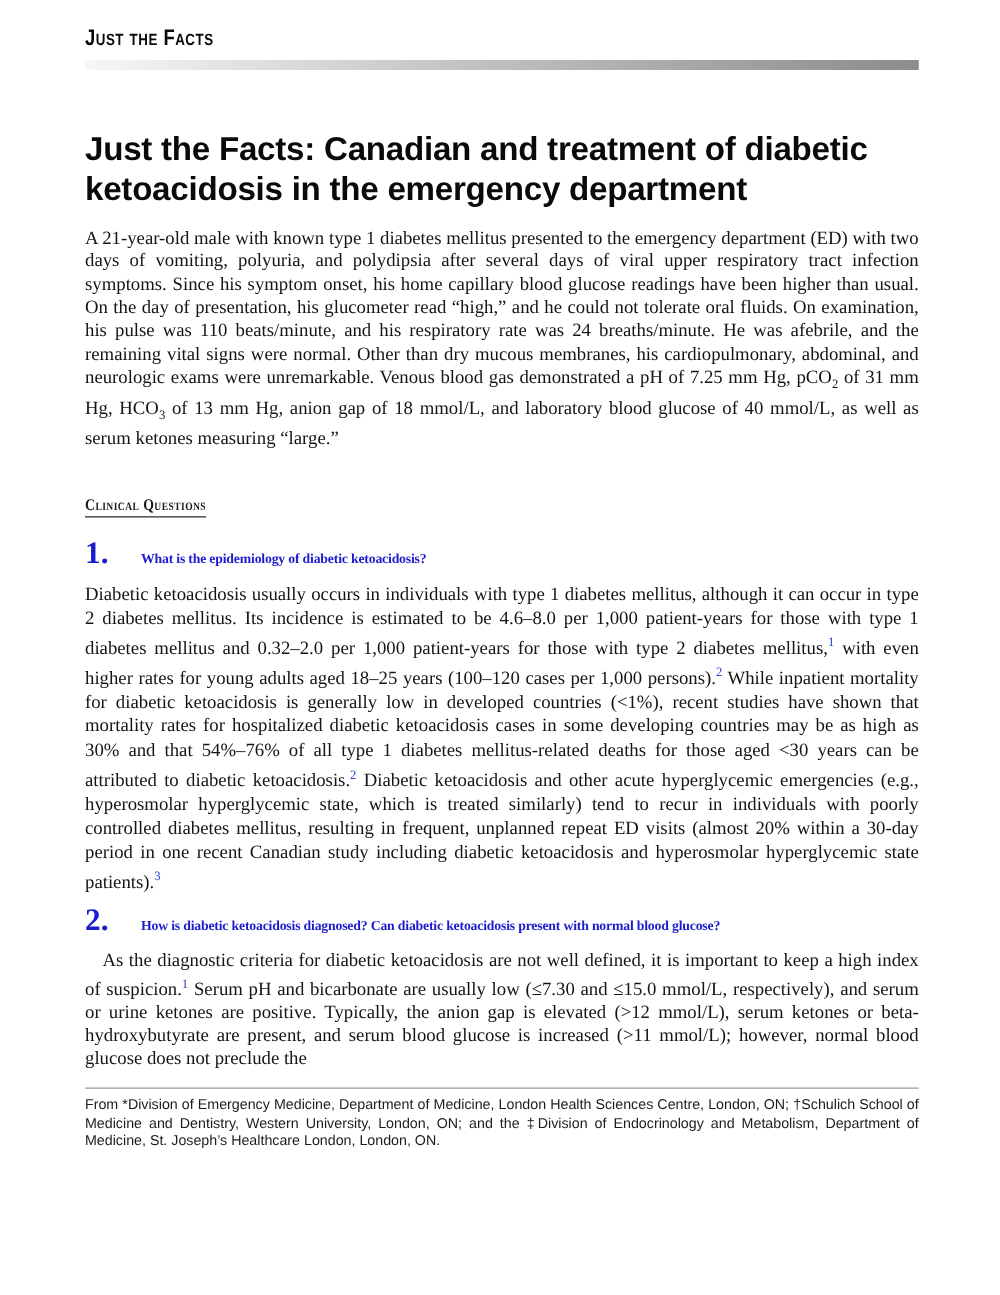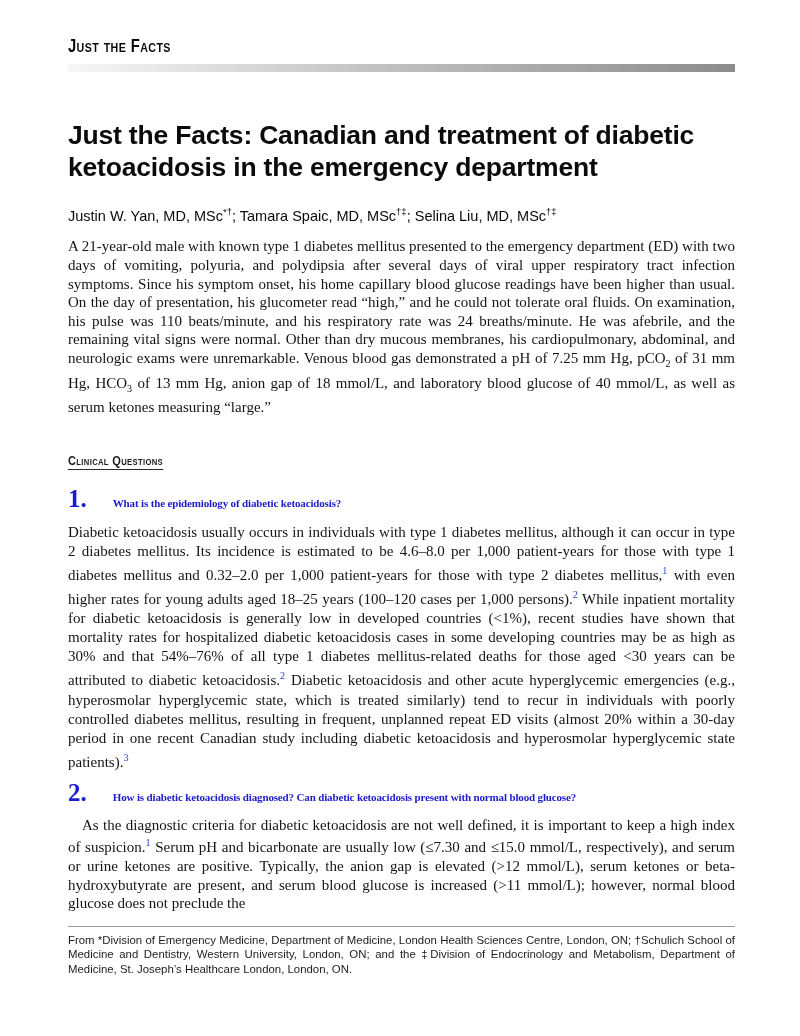--- a/index.html
+++ b/index.html
@@ -1,21 +1,21 @@
 <!DOCTYPE html>
 <html lang="en" style="--accent-blue: #1c1bce; --link-blue: #2743d0;"><head>
 <meta charset="utf-8">
 <style>
   * { box-sizing: border-box; margin: 0; padding: 0; }
   html, body { width: 800px; height: 1036px; background: #ffffff; overflow: hidden; }
   body {
     font-family: "Liberation Sans", "DejaVu Sans", sans-serif;
     color: #111;
   }
-  .page { width: 800px; height: 1036px; padding: 36px 65px 20px 68px; position: relative; }
+  .page { width: 800px; height: 1036px; padding: 20px 65px 20px 68px; position: relative; }
 
   
   .running-head {
     font-weight: bold; font-size: 18px; letter-spacing: 0.5px;
     font-variant: small-caps; display: inline-block;
     transform: scaleX(0.82); transform-origin: left center; color: #0a0a0a;
   }
   .grad-bar {
     margin-top: 7px; height: 8px; width: 100%;
     background: linear-gradient(to right, #f7f7f7, #c3c3c3 45%, #8c8c8c);
@@ -37,21 +37,21 @@
     border-bottom: 1.5px solid #2a2a2a; padding-bottom: 1px;
     transform: scaleX(0.85); transform-origin: left center; color: #1a1a1a;
   }
 
   
   .body-para {
     font-family: "Liberation Serif", "DejaVu Serif", serif;
     font-size: 15px; line-height: 18.6px; text-align: justify; color: #141414;
   }
   .case-para { margin-top: 14px; }
-  .cq-wrap { margin-top: 34px; }
+  .cq-wrap { margin-top: 34px; font-family: Liberation Serif, serif; }
   sub { font-size: 0.68em; }
   sup.ref { color: var(--link-blue); font-size: 0.68em; cursor: pointer; }
 
   
   .question { display: flex; align-items: baseline; gap: 26px; }
   .q1 { margin-top: 16px; }
   .q2 { margin-top: 8px; }
   .qnum {
     font-family: "Liberation Serif", "DejaVu Serif", serif;
     font-size: 25px; font-weight: bold; color: var(--accent-blue); line-height: 1;
@@ -76,21 +76,20 @@
 
 <div class="page">
 
   <div>
     <span class="running-head">Just the Facts</span>
   </div>
   <div class="grad-bar"></div>
 
   <h1 class="title">Just the Facts: Canadian and treatment of diabetic ketoacidosis in the emergency department</h1>
 
-  <p class="authors">Justin W. Yan, MD, MSc<sup>*†</sup>; Tamara Spaic, MD, MSc<sup>†‡</sup>; Selina Liu, MD, MSc<sup>†‡</sup></p>
 
 
   <p class="body-para case-para">A 21-year-old male with known type 1 diabetes mellitus presented to the emergency department (ED) with two days of vomiting, polyuria, and polydipsia after several days of viral upper respiratory tract infection symptoms. Since his symptom onset, his home capillary blood glucose readings have been higher than usual. On the day of presentation, his glucometer read “high,” and he could not tolerate oral fluids. On examination, his pulse was 110 beats/minute, and his respiratory rate was 24 breaths/minute. He was afebrile, and the remaining vital signs were normal. Other than dry mucous membranes, his cardiopulmonary, abdominal, and neurologic exams were unremarkable. Venous blood gas demonstrated a pH of 7.25 mm Hg, pCO<sub>2</sub> of 31 mm Hg, HCO<sub>3</sub> of 13 mm Hg, anion gap of 18 mmol/L, and laboratory blood glucose of 40 mmol/L, as well as serum ketones measuring “large.”</p>
 
   <div class="sec-head-wrap cq-wrap">
     <span class="sec-head">Clinical Questions</span>
   </div>
 
   <div class="question q1">
     <span class="qnum">1.</span>

